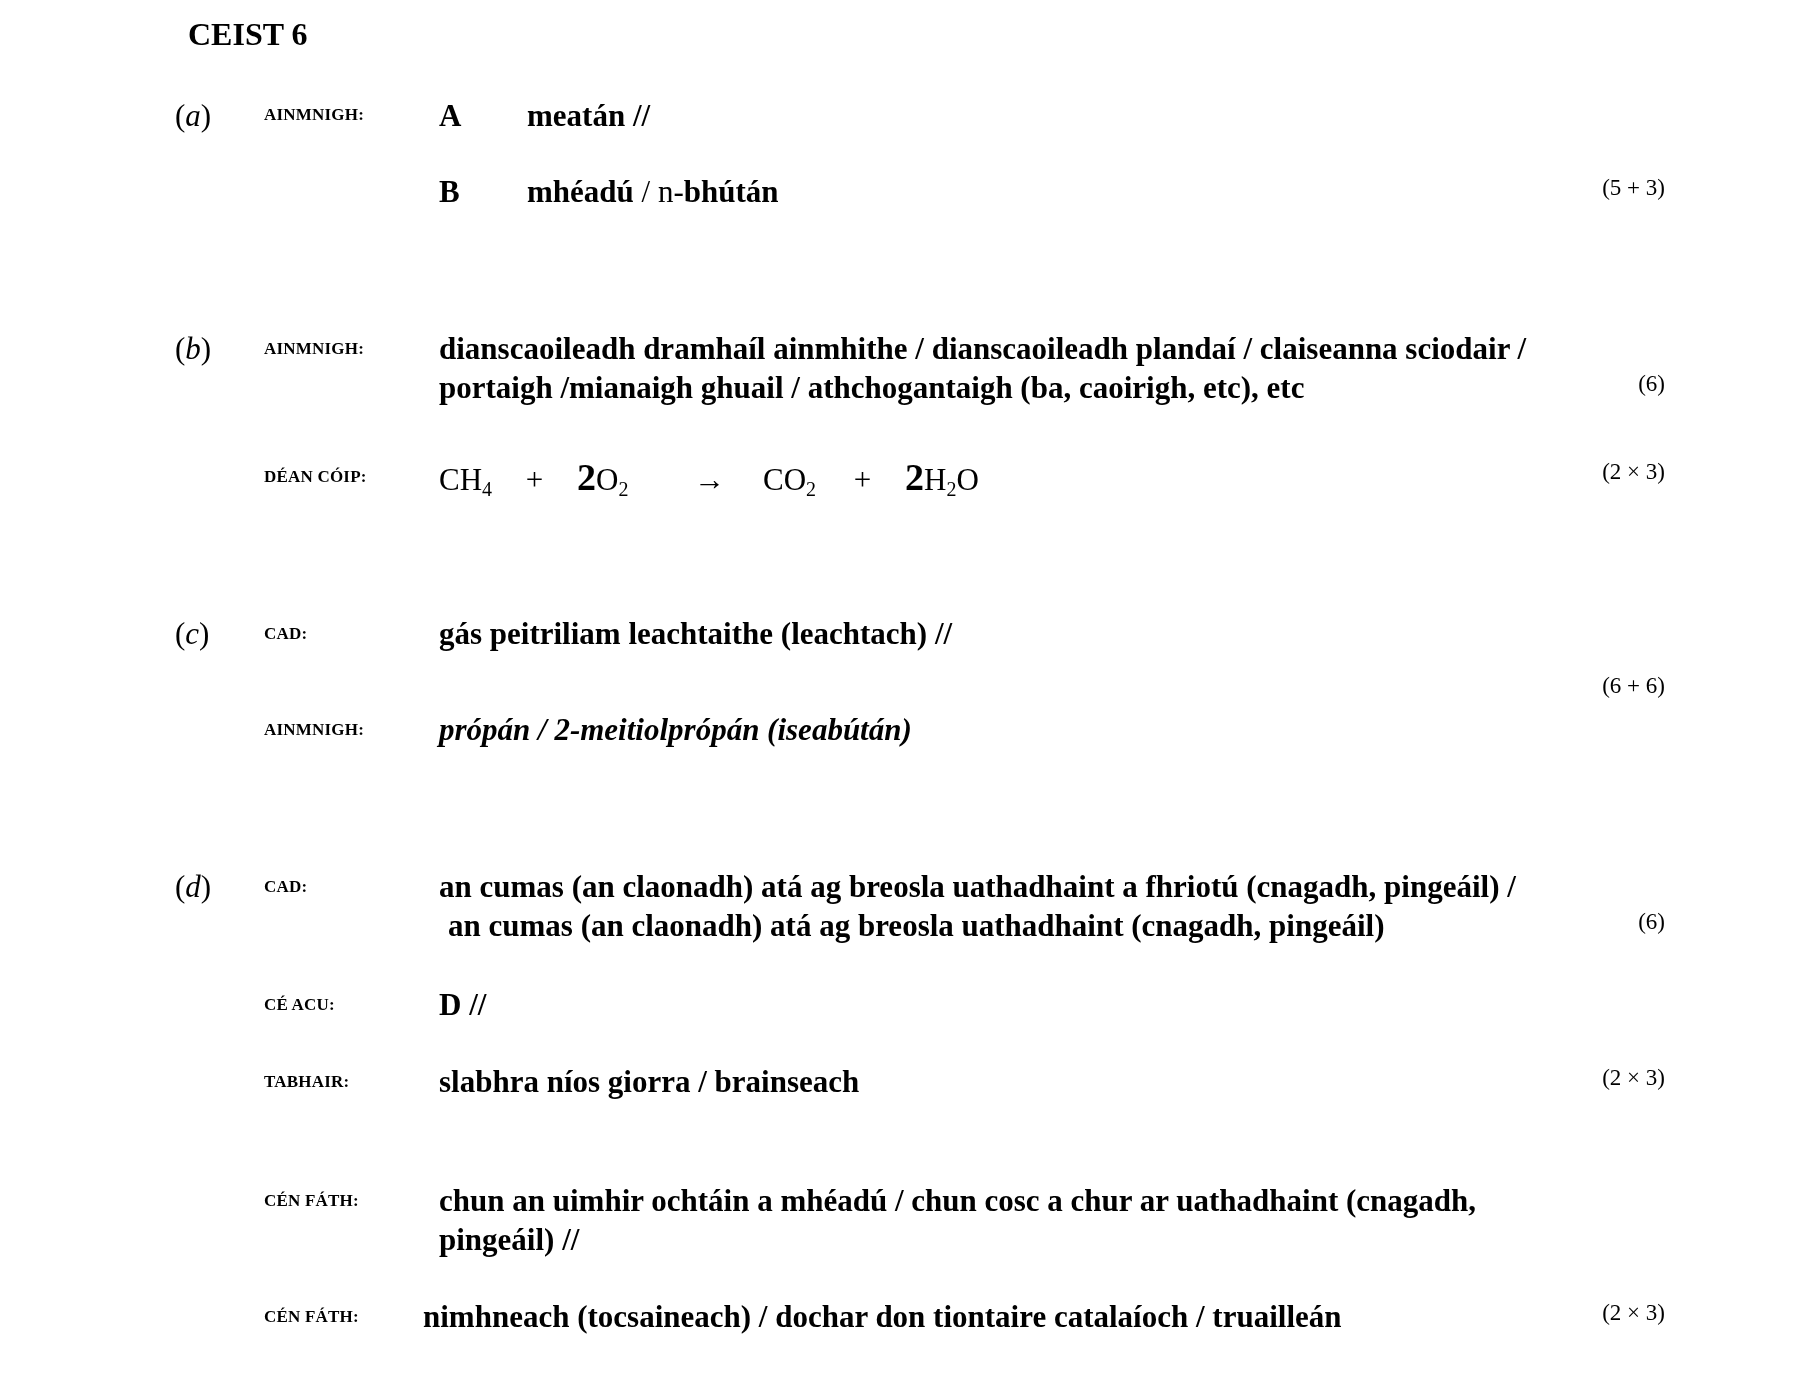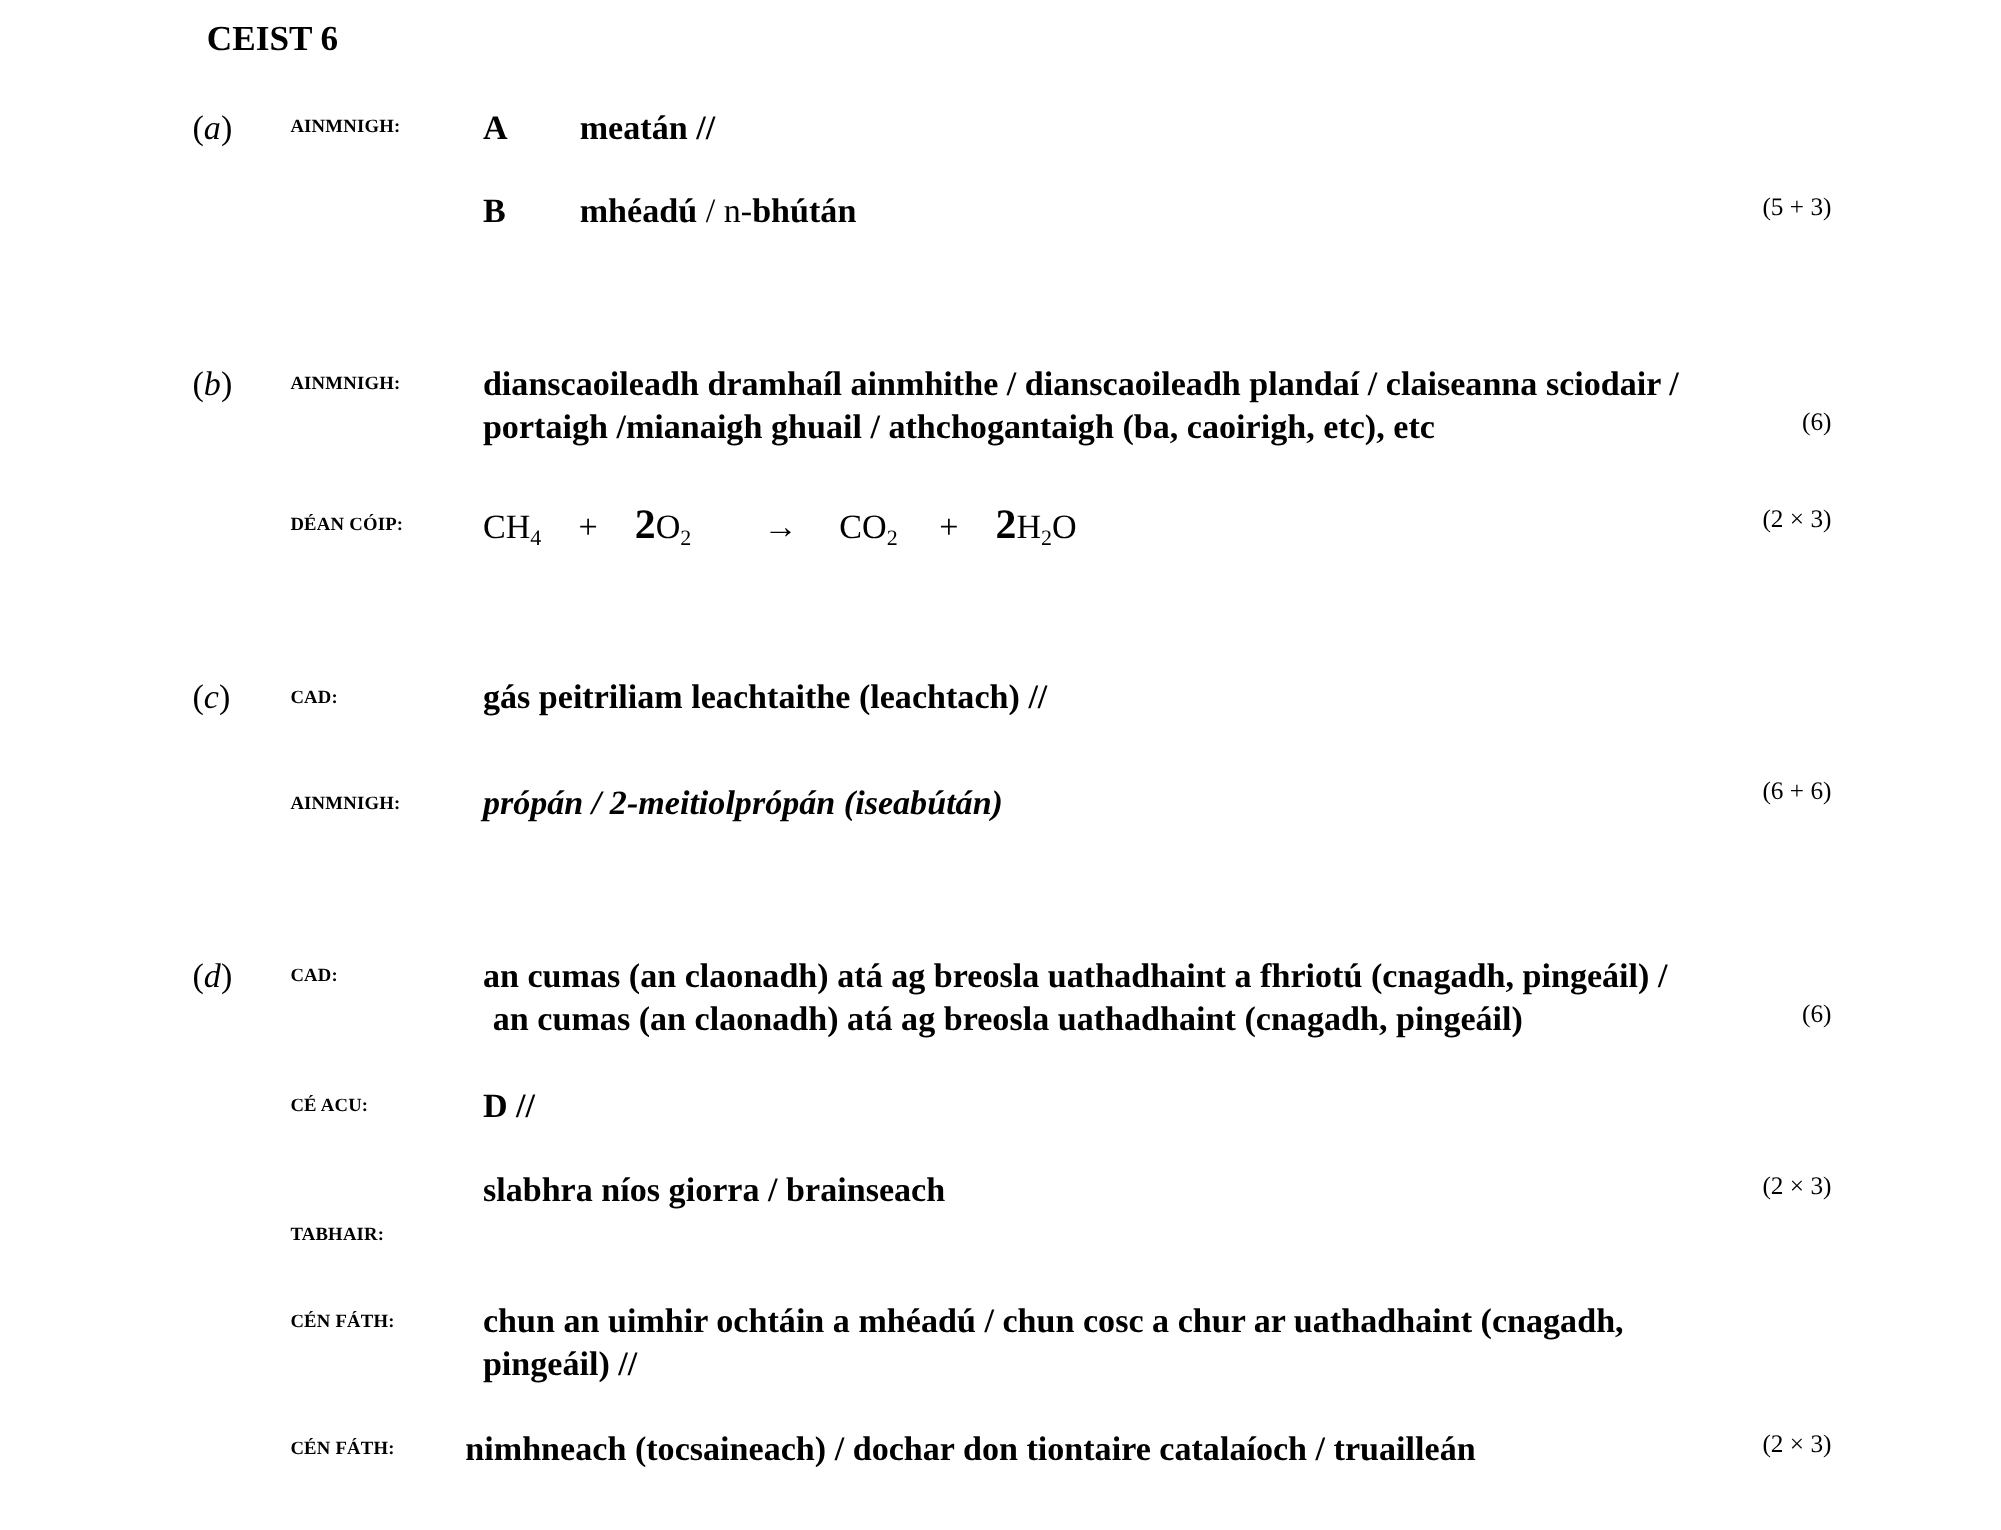--- a/index.html
+++ b/index.html
@@ -46,32 +46,32 @@
   <span style="margin-left:30px;">+</span>
   <span class="coef" style="margin-left:26px;">2</span><span>H</span><sub>2</sub><span>O</span>
 </div>
 <div class="abs mark" style="top:460px;">(2 × 3)</div>
 
 <div class="abs part" style="left:175px; top:618px;">(<i>c</i>)</div>
 <div class="abs label" style="left:264px; top:625px;">CAD:</div>
 <div class="abs ans" style="left:439px; top:618px;">gás peitriliam leachtaithe (leachtach) //</div>
 <div class="abs label" style="left:264px; top:721px;">AINMNIGH:</div>
 <div class="abs ans" style="left:439px; top:714px;font-style:italic;">própán / 2-meitiolprópán (iseabútán)</div>
-<div class="abs mark" style="top:707px;text-align:center;">(6 + 6)</div>
+<div class="abs mark" style="top:674px;text-align:center;">(6 + 6)</div>
 
 <div class="abs part" style="left:175px; top:871px;">(<i>d</i>)</div>
 <div class="abs label" style="left:264px; top:878px;">CAD:</div>
 <div class="abs ans" style="left:439px; top:871px;">an cumas (an claonadh) atá ag breosla uathadhaint a fhriotú (cnagadh, pingeáil) /</div>
 <div class="abs ans" style="left:448px; top:910px;">an cumas (an claonadh) atá ag breosla uathadhaint (cnagadh, pingeáil)</div>
 <div class="abs mark" style="top:910px;">(6)</div>
 
 <div class="abs label" style="left:264px; top:996px;">CÉ ACU:</div>
 <div class="abs ans" style="left:439px; top:989px;">D //</div>
 
-<div class="abs label" style="left:264px; top:1073px;margin-top:40px;">TABHAIR:</div>
+<div class="abs label" style="left:264px; top:1073px;">TABHAIR:</div>
 <div class="abs ans" style="left:439px; top:1066px;">slabhra níos giorra / brainseach</div>
 <div class="abs mark" style="top:1066px;">(2 × 3)</div>
 
 <div class="abs label" style="left:264px; top:1192px;">CÉN FÁTH:</div>
 <div class="abs ans" style="left:439px; top:1185px;">chun an uimhir ochtáin a mhéadú / chun cosc a chur ar uathadhaint (cnagadh,</div>
 <div class="abs ans" style="left:439px; top:1224px;">pingeáil) //</div>
 
 <div class="abs label" style="left:264px; top:1308px;">CÉN FÁTH:</div>
 <div class="abs ans" style="left:423px; top:1301px;text-align:right;">nimhneach (tocsaineach) / dochar don tiontaire catalaíoch / truailleán</div>
 <div class="abs mark" style="top:1301px;">(2 × 3)</div>

